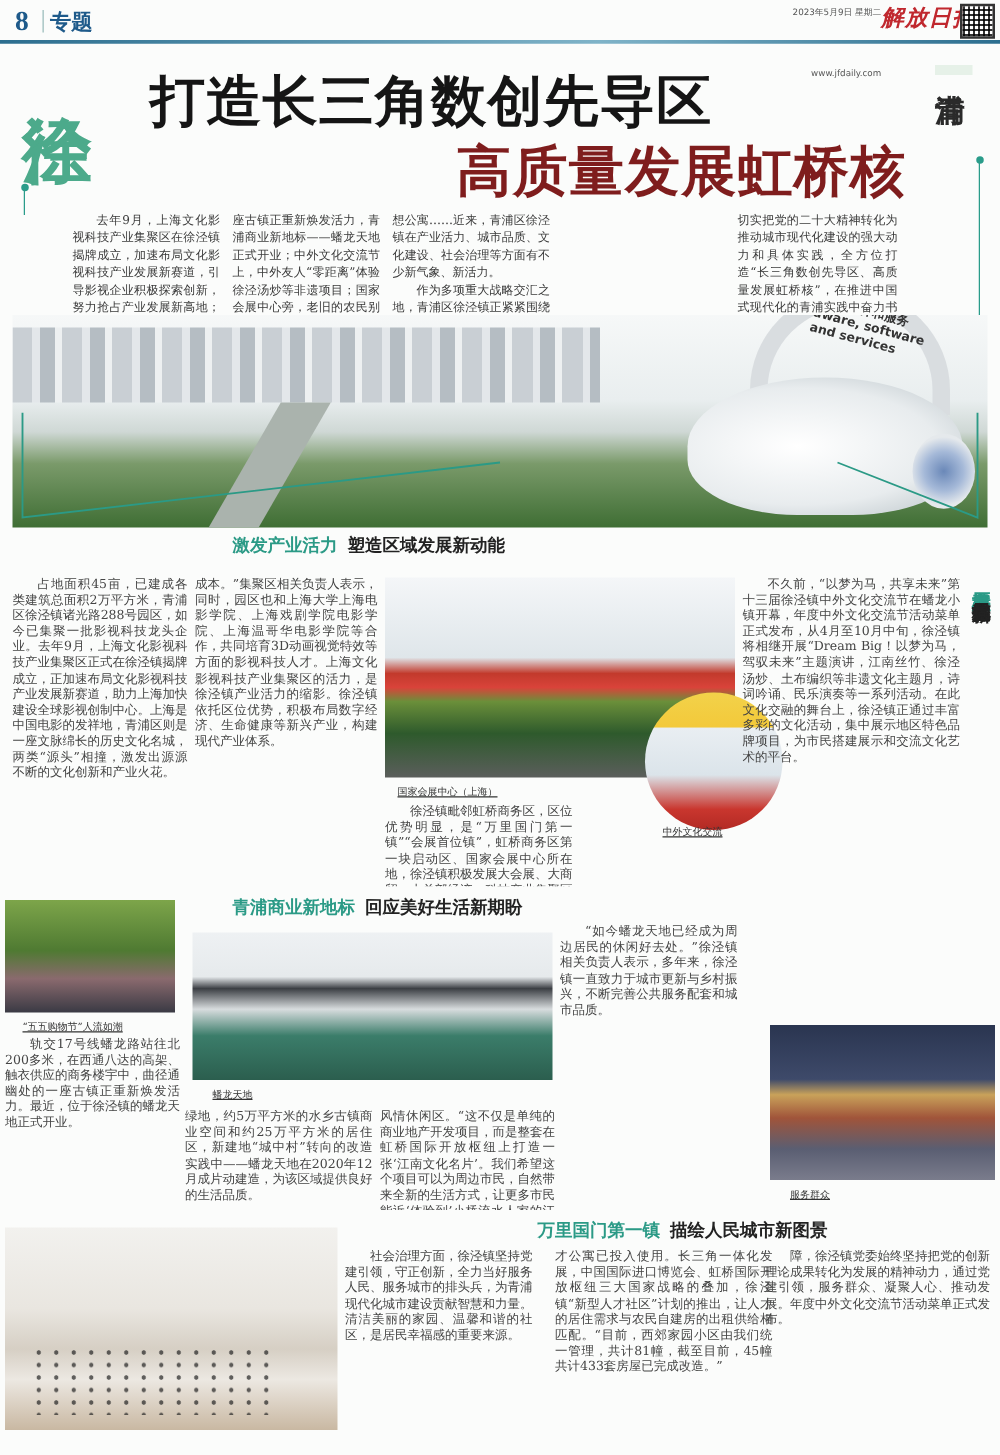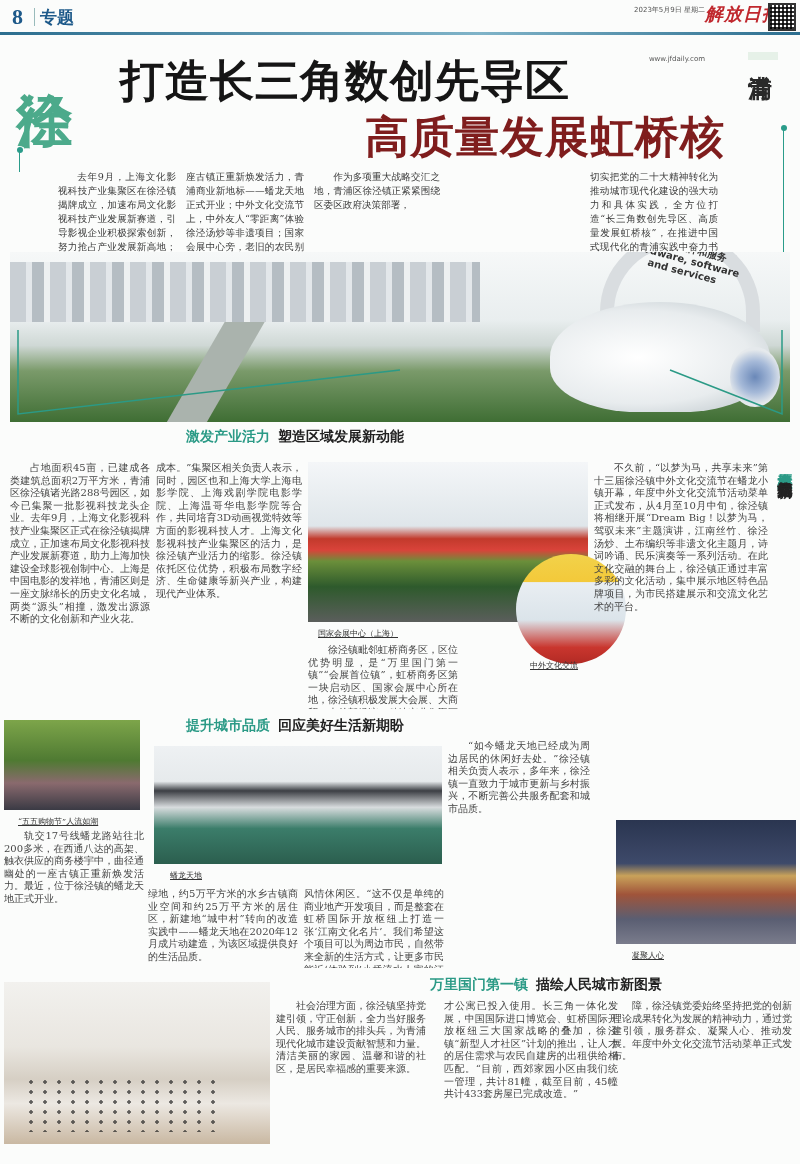--- a/index.html
+++ b/index.html
@@ -79,20 +79,21 @@
 <span class="vline" style="left:783px;top:130px;height:270px;"></span>
 <span class="vline" style="left:19px;top:152px;height:20px;"></span>
 
 <div class="intro" style="left:58px;width:118px;">
     <p>去年9月，上海文化影视科技产业集聚区在徐泾镇揭牌成立，加速布局文化影视科技产业发展新赛道，引导影视企业积极探索创新，努力抢占产业发展新高地；蟠龙天地的商务楼宇中，曲径通幽处的一</p>
   </div>
 <div class="intro" style="left:186px;width:118px;">
     <p style="text-indent:0">座古镇正重新焕发活力，青浦商业新地标——蟠龙天地正式开业；中外文化交流节上，中外友人“零距离”体验徐泾汤炒等非遗项目；国家会展中心旁，老旧的农民别墅“换芯”升级后，一跃成为青年人才的理</p>
   </div>
 <div class="intro" style="left:314px;width:126px;">
+    <p style="text-indent:0">想公寓……近来，青浦区徐泾镇在产业活力、城市品质、文化建设、社会治理等方面有不少新气象、新活力。</p>
     <p>作为多项重大战略交汇之地，青浦区徐泾镇正紧紧围绕区委区政府决策部署，</p>
   </div>
 <div class="intro" style="left:590px;width:128px;">
     <p style="text-indent:0">切实把党的二十大精神转化为推动城市现代化建设的强大动力和具体实践，全方位打造“长三角数创先导区、高质量发展虹桥核”，在推进中国式现代化的青浦实践中奋力书写优异的徐泾答卷。</p>
   </div>
 
 <div class="hero" style="top:252px;height:170px;">
   <div class="bldgs" style="top:10px;"></div>
   <div class="road" style="top:70px;"></div>
   <div class="arch-sign" style="top:-20px;"></div>
@@ -128,21 +129,21 @@
 
 <div class="col" style="left:594px;top:462px;width:174px;height:395px;">
     <p>不久前，“以梦为马，共享未来”第十三届徐泾镇中外文化交流节在蟠龙小镇开幕，年度中外文化交流节活动菜单正式发布，从4月至10月中旬，徐泾镇将相继开展“Dream Big！以梦为马，驾驭未来”主题演讲，江南丝竹、徐泾汤炒、土布编织等非遗文化主题月，诗词吟诵、民乐演奏等一系列活动。在此文化交融的舞台上，徐泾镇正通过丰富多彩的文化活动，集中展示地区特色品牌项目，为市民搭建展示和交流文化艺术的平台。</p>
   </div>
 
 <div class="side-title">
   <span class="hl">厚植人文素养</span><span class="rest">打造多元文化新格局</span>
 </div>
 
 <div class="sec-head" style="left:186px;top:717px;">
-  <span class="hl">提升城市品质</span><span class="rest">回应美好生活新期盼</span>
+  <span class="hl">青浦商业新地标</span><span class="rest">回应美好生活新期盼</span>
 </div>
 <div class="photo" style="left:4px;top:720px;width:136px;height:90px;background:linear-gradient(180deg,#7da54a 0%,#4f7a32 45%,#8a6a6e 70%,#3a3a44 100%);"></div>
 <div class="cap" style="left:18px;top:816px;">“五五购物节”人流如潮</div>
 <div class="col" style="left:4px;top:830px;width:140px;height:135px;">
     <p>轨交17号线蟠龙路站往北200多米，在西通八达的高架、触衣供应的商务楼宇中，曲径通幽处的一座古镇正重新焕发活力。最近，位于徐泾镇的蟠龙天地正式开业。</p>
   </div>
 
 <div class="photo" style="left:154px;top:746px;width:288px;height:118px;background:linear-gradient(180deg,#eef1f3 0%,#e6eaec 30%,#3c3f44 38%,#d8dcde 52%,#3b7d6a 70%,#2b5e4e 100%);"></div>
 <div class="cap" style="left:170px;top:870px;">蟠龙天地</div>
 
@@ -150,21 +151,21 @@
     <p style="text-indent:0">绿地，约5万平方米的水乡古镇商业空间和约25万平方米的居住区，新建地“城中村”转向的改造实践中——蟠龙天地在2020年12月成片动建造，为该区域提供良好的生活品质。</p>
   </div>
 <div class="col" style="left:304px;top:888px;width:140px;height:80px;">
     <p style="text-indent:0">风情休闲区。“这不仅是单纯的商业地产开发项目，而是整套在虹桥国际开放枢纽上打造一张‘江南文化名片’。我们希望这个项目可以为周边市民，自然带来全新的生活方式，让更多市民能近‘体验到’小桥流水人家的江南意境。”</p>
   </div>
 <div class="col" style="left:448px;top:740px;width:142px;height:225px;">
     <p>“如今蟠龙天地已经成为周边居民的休闲好去处。”徐泾镇相关负责人表示，多年来，徐泾镇一直致力于城市更新与乡村振兴，不断完善公共服务配套和城市品质。</p>
   </div>
 
 <div class="photo" style="left:616px;top:820px;width:180px;height:124px;background:linear-gradient(180deg,#2a3550 0%,#3e4a6a 35%,#c9a25a 45%,#a0543a 60%,#5a5e72 80%,#7a7c8c 100%);"></div>
-<div class="cap" style="left:632px;top:950px;">凝聚人心</div>
+<div class="cap" style="left:632px;top:950px;">服务群众</div>
 
 <div class="sec-head" style="left:430px;top:976px;">
   <span class="hl">万里国门第一镇</span><span class="rest">描绘人民城市新图景</span>
 </div>
 <div class="photo" style="left:4px;top:982px;width:266px;height:162px;background:linear-gradient(180deg,#f2f1ee 0%,#e9e6e0 40%,#d6cfc4 60%,#ece8e2 75%,#c9b8a2 100%);">
   <div style="position:absolute;left:20px;top:95px;width:200px;height:55px;background:radial-gradient(circle,#222 1.5px,transparent 2px) 0 0/14px 10px;opacity:.7;"></div>
 </div>
 <div class="cap" style="left:18px;top:1150px;margin-top:38px;">西郊家园人才社区</div>
 
 <div class="col" style="left:276px;top:1000px;width:150px;height:160px;">

